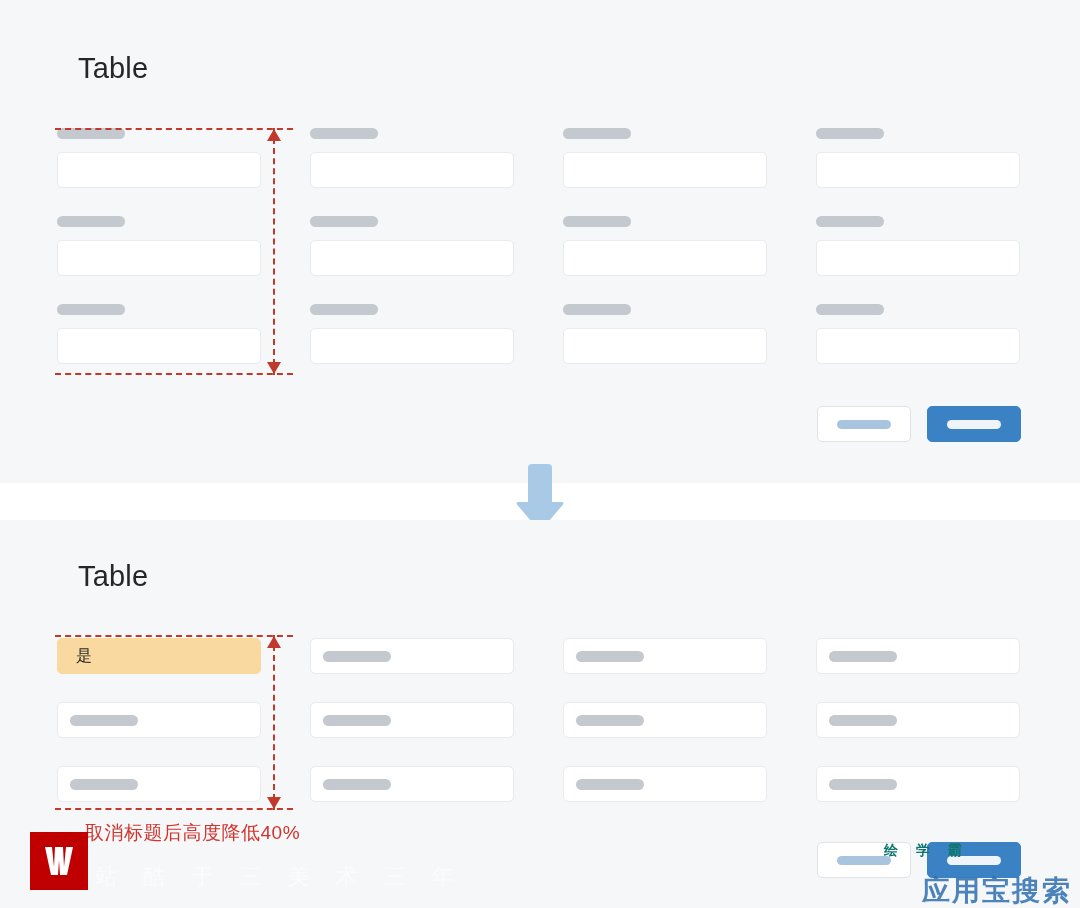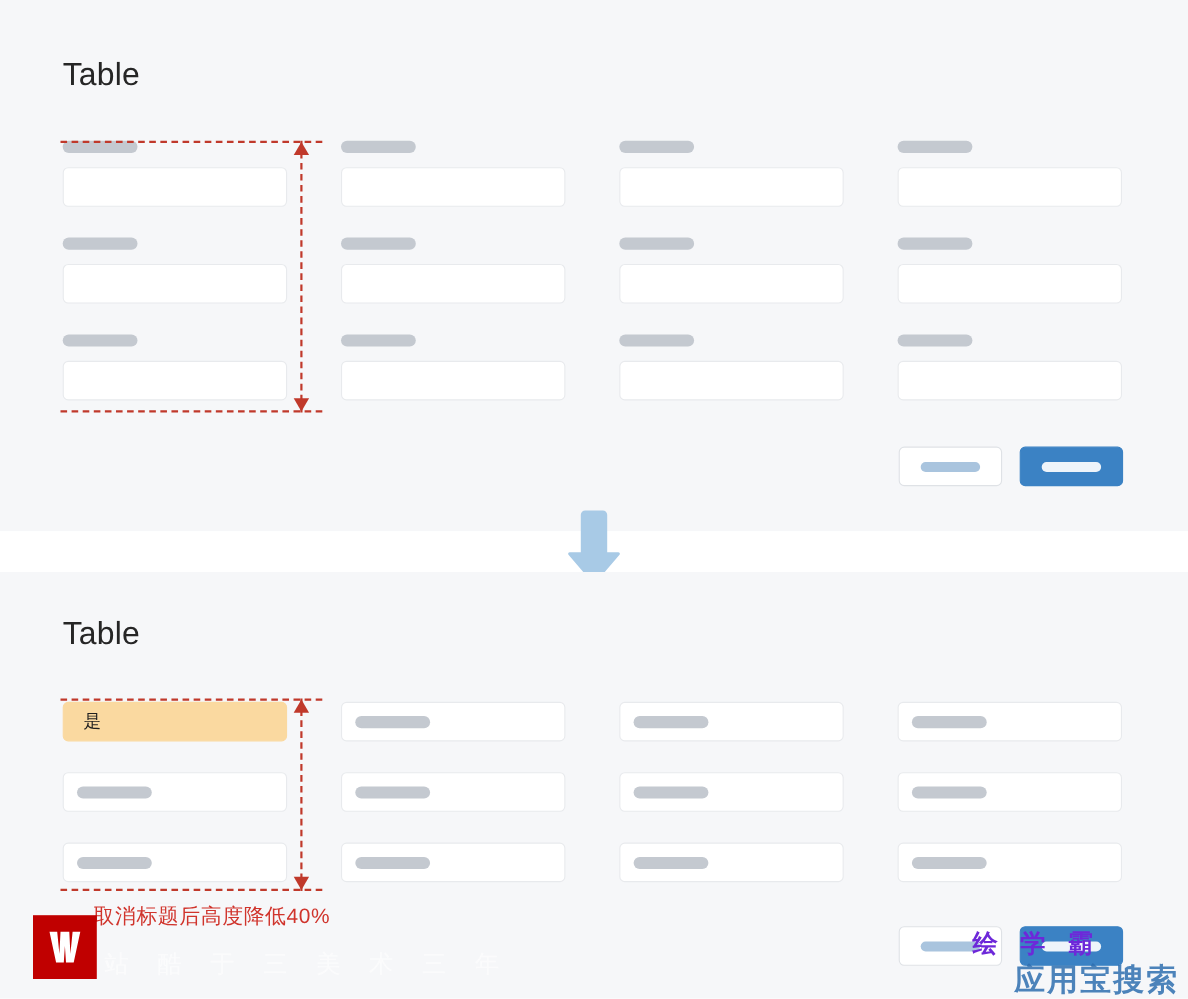--- a/index.html
+++ b/index.html
@@ -38,20 +38,21 @@
   }
 
   
   .panel-title {
     position: absolute;
     font-size: 29px;
     font-weight: 400;
     color: #262626;
     letter-spacing: 0.2px;
     white-space: nowrap;
+    margin-left: 21px;
   }
   .title-top    { left: 57px; top: 52px; }
   .title-bottom { left: 57px; top: 560px; }
 
   
   .form-grid {
     position: absolute;
     display: grid;
     grid-template-columns: repeat(4, 204px);
     column-gap: 49px;
@@ -216,23 +217,23 @@
     background: #c00000;
     display: flex;
     align-items: center;
     justify-content: center;
   }
 
   .wm-brand {
     position: absolute;
     left: 884px;
     top: 842px;
-    font-size: 23px;
+    font-size: 14px;
     font-weight: 700;
-    color: #6d28d9;
+    color: #0f766e;
     letter-spacing: 7px;
     white-space: nowrap;
   }
   .wm-sub {
     position: absolute;
     left: 922px;
     top: 872px;
     font-size: 28px;
     font-weight: 700;
     color: #2f6fb0;

